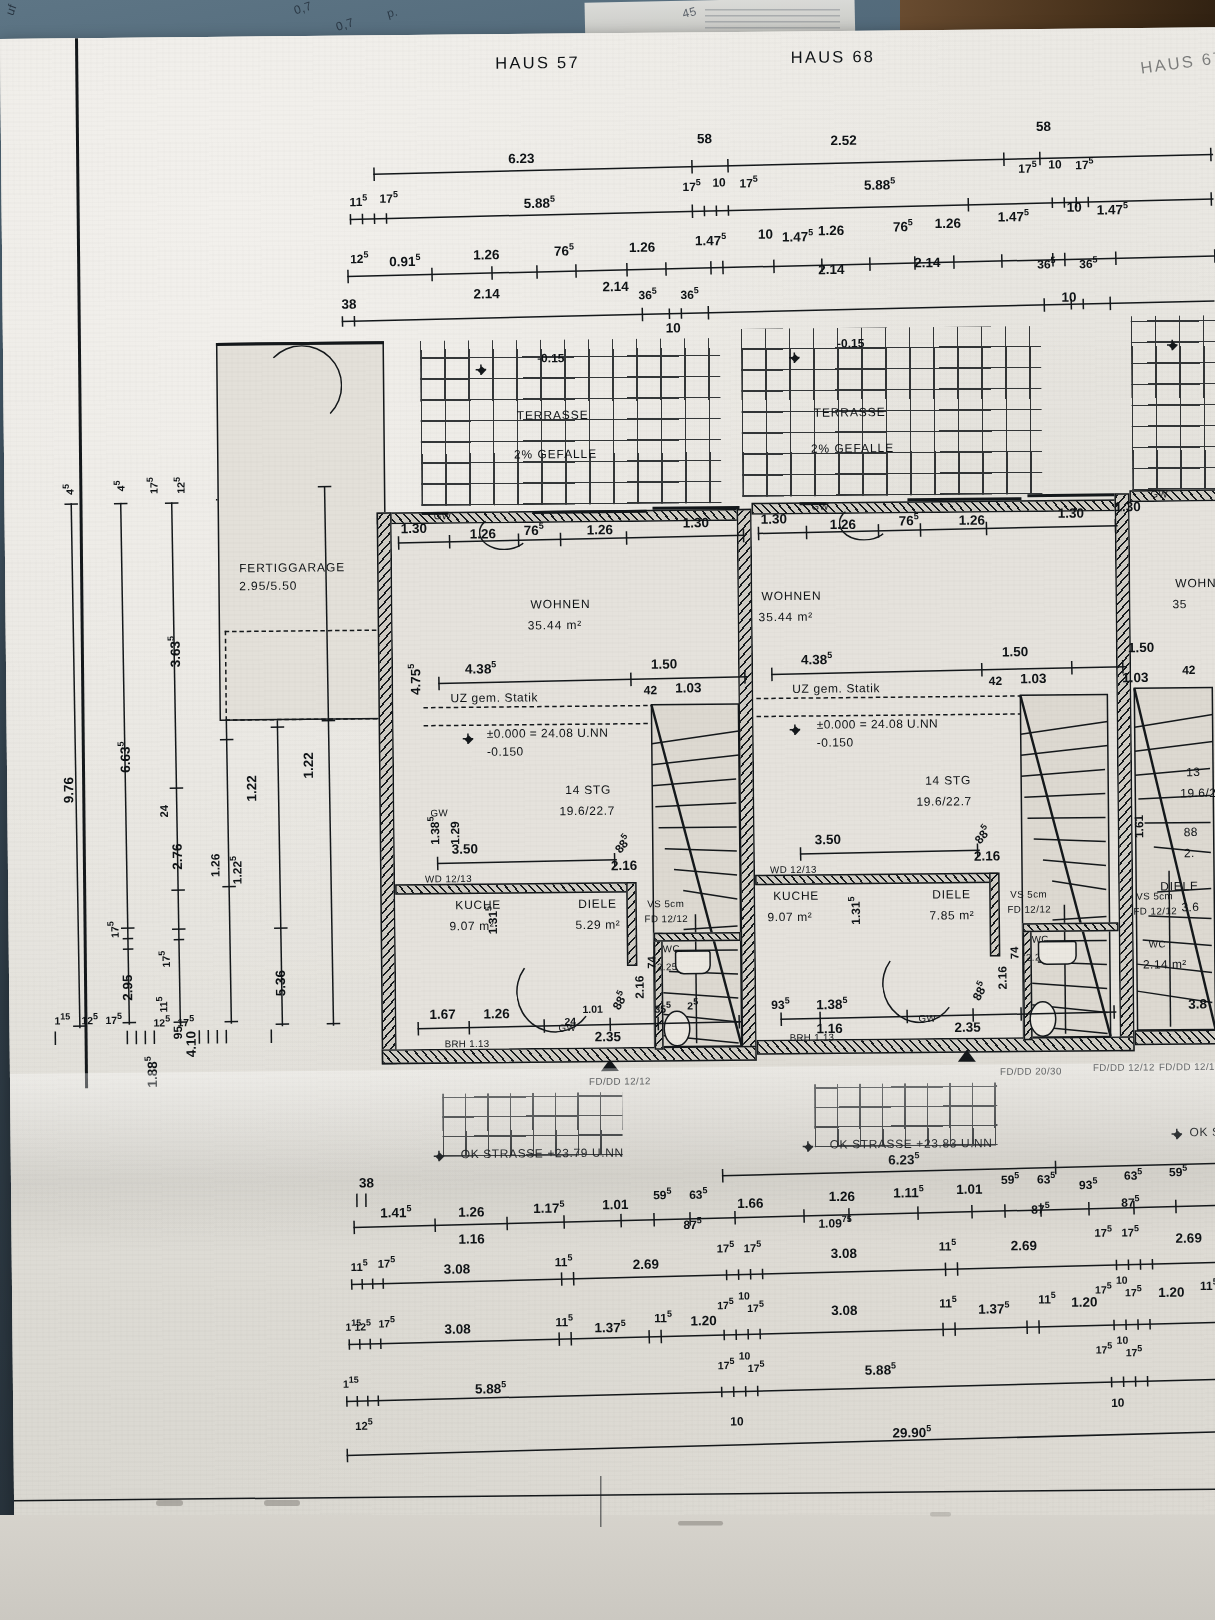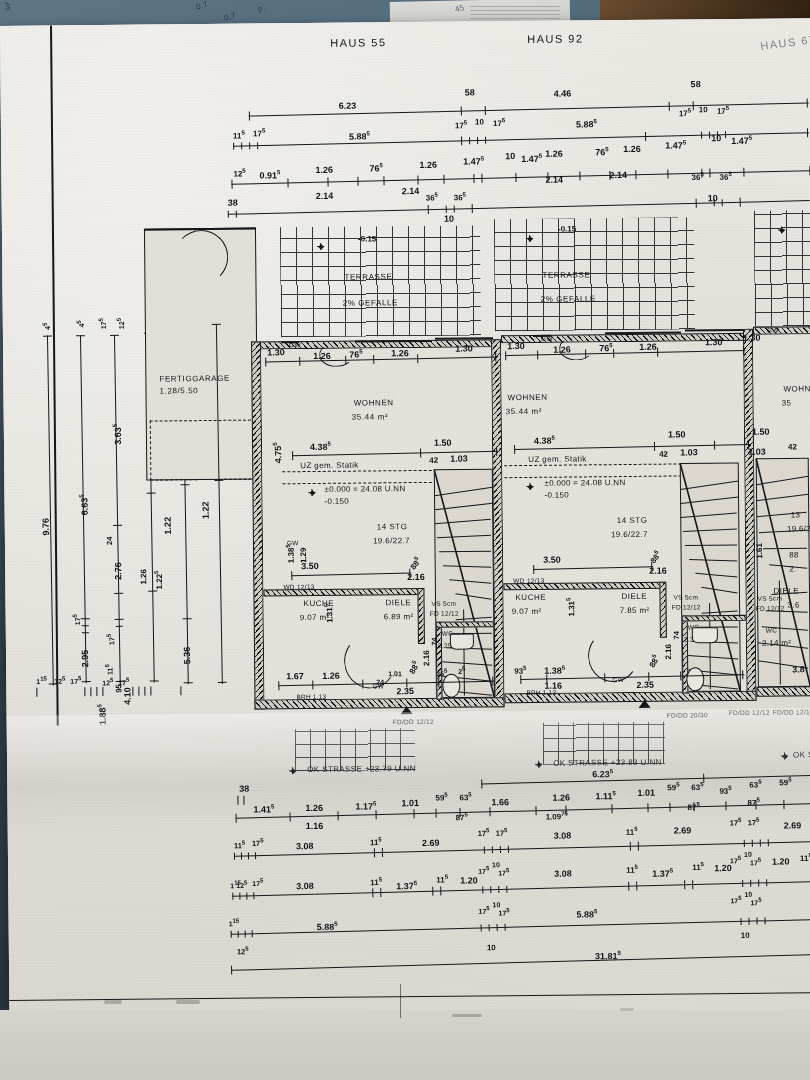--- a/index.html
+++ b/index.html
@@ -107,35 +107,35 @@
   <div class="lbl sm" style="left:196px;top:1px;color:#1a2430;transform:rotate(-18deg);opacity:.75">0,7</div>
   <div class="lbl sm" style="left:224px;top:12px;color:#1a2430;transform:rotate(-18deg);opacity:.75">0,7</div>
   <div class="lbl sm" style="left:258px;top:4px;color:#1a2430;transform:rotate(-16deg);opacity:.7">p.</div>
   <div class="lbl sm" style="left:455px;top:4px;color:#2a3340;transform:rotate(-14deg);opacity:.7">45</div>
 
   <div class="sheet">
 
     <div class="ink v2" style="left:50px;top:0;height:700px;"></div>
     <div class="ink h" style="left:0;top:974px;width:810px;"></div>
 
-    <div class="lbl lg" style="left:330px;top:14px;letter-spacing:1.5px;">HAUS 55</div>
-    <div class="lbl lg" style="left:527px;top:12px;letter-spacing:1.5px;">HAUS 92</div>
+    <div class="lbl lg" style="left:330px;top:14px;letter-spacing:1.5px;">HAUS 57</div>
+    <div class="lbl lg" style="left:527px;top:12px;letter-spacing:1.5px;">HAUS 68</div>
     <div class="lbl lg" style="left:760px;top:18px;letter-spacing:1.5px;opacity:.5;transform:rotate(-7deg);">HAUS 67</div>
 
     <div class="chain" style="left:248px;top:92px;width:560px;transform:rotate(-0.8deg);transform-origin:0 0;">
       <span class="tick" style="left:0"></span>
         <span class="tick" style="left:212px"></span>
       <span class="tick" style="left:236px"></span>
         <span class="tick" style="left:420px"></span>
       <span class="tick" style="left:444px"></span>
         <span class="tick" style="left:558px"></span>
     </div>
     <div class="dim" style="left:338px;top:78px;">6.23</div>
     <div class="dim" style="left:464px;top:66px;">58</div>
-    <div class="dim" style="left:553px;top:68px;">4.46</div>
+    <div class="dim" style="left:553px;top:68px;">2.52</div>
     <div class="dim" style="left:690px;top:60px;">58</div>
 
     <div class="chain" style="left:232px;top:122px;width:576px;transform:rotate(-0.8deg);transform-origin:0 0;">
       <span class="tick s" style="left:0"></span>
         <span class="tick s" style="left:8px"></span>
       <span class="tick s" style="left:16px"></span>
         <span class="tick s" style="left:24px"></span>
       <span class="tick" style="left:228px"></span>
       <span class="tick s" style="left:236px"></span>
         <span class="tick s" style="left:244px"></span>
@@ -290,21 +290,21 @@
       <span class="ink v" style="left:104px;top:0;height:9px"></span>
       <span class="ink v" style="left:110px;top:0;height:9px"></span>
       <span class="ink v" style="left:116px;top:0;height:9px"></span>
       <span class="ink v" style="left:146px;top:0;height:9px"></span>
     </div>
 
     <div class="room" style="left:142px;top:204px;width:112px;height:252px;background:#e3e0d9;"></div>
     <div class="ink h2" style="left:142px;top:204px;width:112px;"></div>
     <div class="arc" style="left:172px;top:206px;width:52px;height:52px;transform:rotate(180deg);"></div>
     <div class="lbl sm" style="left:156px;top:350px;letter-spacing:.6px;">FERTIGGARAGE</div>
-    <div class="lbl sm" style="left:156px;top:362px;letter-spacing:.6px;">1.28/5.50</div>
+    <div class="lbl sm" style="left:156px;top:362px;letter-spacing:.6px;">2.95/5.50</div>
     <div class="dashbox" style="left:146px;top:396px;width:106px;height:60px;"></div>
 
     <div class="vdim" style="left:196px;top:495px;">1.22</div>
     <div class="chain" style="left:214px;top:300px;width:360px;transform:rotate(89.6deg);transform-origin:0 0;">
       <span class="tick" style="left:0"></span>
         <span class="tick" style="left:156px"></span>
       <span class="tick" style="left:358px"></span>
     </div>
 
     <div class="grid" style="left:278px;top:204px;width:200px;height:110px;"></div>
@@ -398,21 +398,21 @@
     <div class="dim" style="left:402px;top:550px;">2.16</div>
 
     <div class="wall" style="left:258px;top:566px;width:160px;height:7px;"></div>
     <div class="wallv" style="left:412px;top:566px;width:7px;height:56px;"></div>
     <div class="wallv" style="left:430px;top:600px;width:6px;height:78px;"></div>
     <div class="wall" style="left:430px;top:600px;width:58px;height:6px;"></div>
 
     <div class="lbl sm" style="left:298px;top:576px;letter-spacing:.5px;">KUCHE</div>
     <div class="lbl sm" style="left:294px;top:590px;letter-spacing:.4px;">9.07 m²</div>
     <div class="lbl sm" style="left:380px;top:576px;letter-spacing:.5px;">DIELE</div>
-    <div class="lbl sm" style="left:378px;top:590px;letter-spacing:.4px;">6.89 m²</div>
+    <div class="lbl sm" style="left:378px;top:590px;letter-spacing:.4px;">5.29 m²</div>
     <div class="lbl xs" style="left:436px;top:608px;">WC</div>
     <div class="lbl xs" style="left:432px;top:620px;">2.25 m²</div>
     <div class="lbl xs" style="left:426px;top:578px;">VS 5cm</div>
     <div class="lbl xs" style="left:424px;top:588px;">FD 12/12</div>
     <div class="lbl xs" style="left:278px;top:560px;">WD 12/13</div>
 
     <div class="vdim" style="left:318px;top:600px;font-size:8px;"><span>1.31</span><sup>5</sup></div>
     <div class="vdim" style="left:400px;top:648px;font-size:8px;transform:rotate(-60deg);"><span>88</span><sup>5</sup></div>
     <div class="vdim" style="left:416px;top:644px;font-size:8px;">2.16</div>
     <div class="vdim" style="left:424px;top:624px;font-size:7.5px;">74</div>
@@ -795,21 +795,21 @@
     <div class="dim" style="left:478px;top:922px;font-size:8px;">10</div>
     <div class="dim" style="left:568px;top:888px;"><span>5.88</span><sup>5</sup></div>
     <div class="dim" style="left:722px;top:876px;font-size:7px;"><span>17</span><sup>5</sup></div>
     <div class="dim" style="left:736px;top:872px;font-size:7px;">10</div>
     <div class="dim" style="left:742px;top:878px;font-size:7px;"><span>17</span><sup>5</sup></div>
     <div class="dim" style="left:732px;top:912px;font-size:8px;">10</div>
 
     <div class="chain" style="left:222px;top:946px;width:588px;transform:rotate(-1deg);transform-origin:0 0;">
       <span class="tick" style="left:0"></span>
     </div>
-    <div class="dim" style="left:586px;top:930px;"><span>31.81</span><sup>5</sup></div>
+    <div class="dim" style="left:586px;top:930px;"><span>29.90</span><sup>5</sup></div>
 
     <div class="sheet-noise"></div>
     <div class="sheet-crease"></div>
   </div>
 
   <div class="sheet-bottom"></div>
   <div class="smudge" style="left:104px;top:1000px;width:18px;height:4px;"></div>
   <div class="smudge" style="left:176px;top:1000px;width:24px;height:4px;"></div>
   <div class="smudge" style="left:452px;top:1014px;width:30px;height:3px;"></div>
   <div class="smudge" style="left:620px;top:1008px;width:14px;height:3px;opacity:.3"></div>

